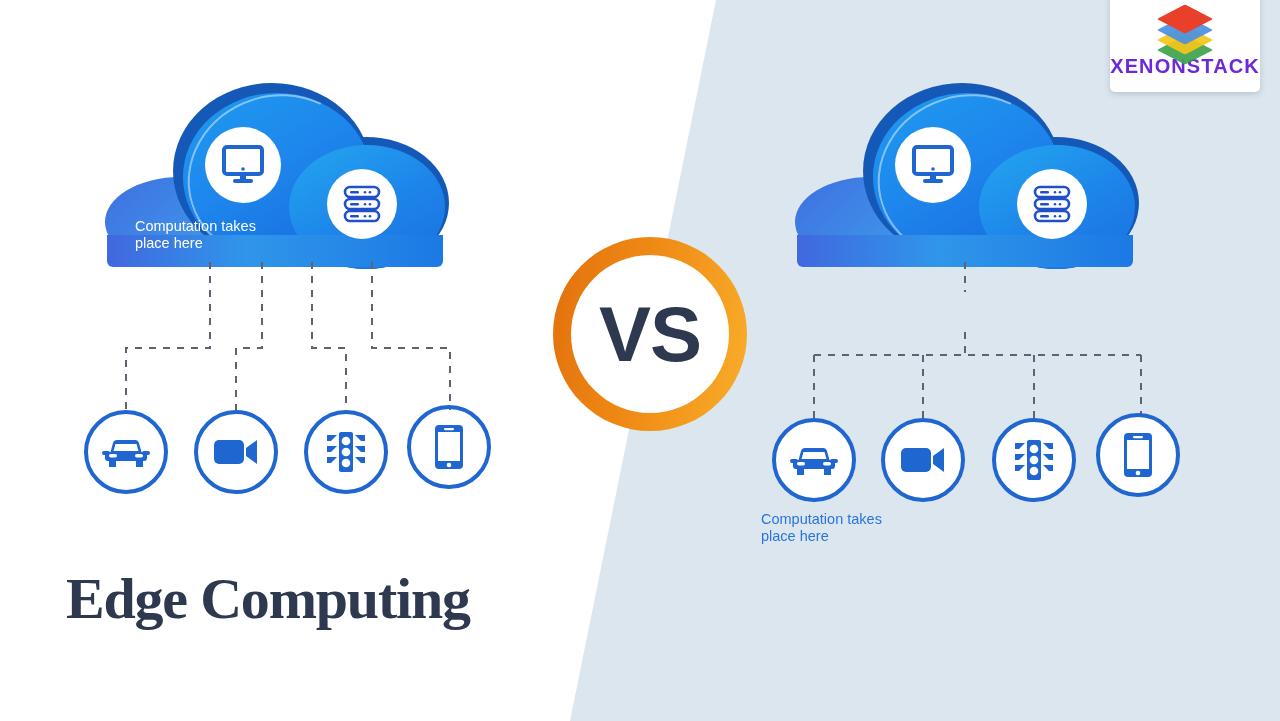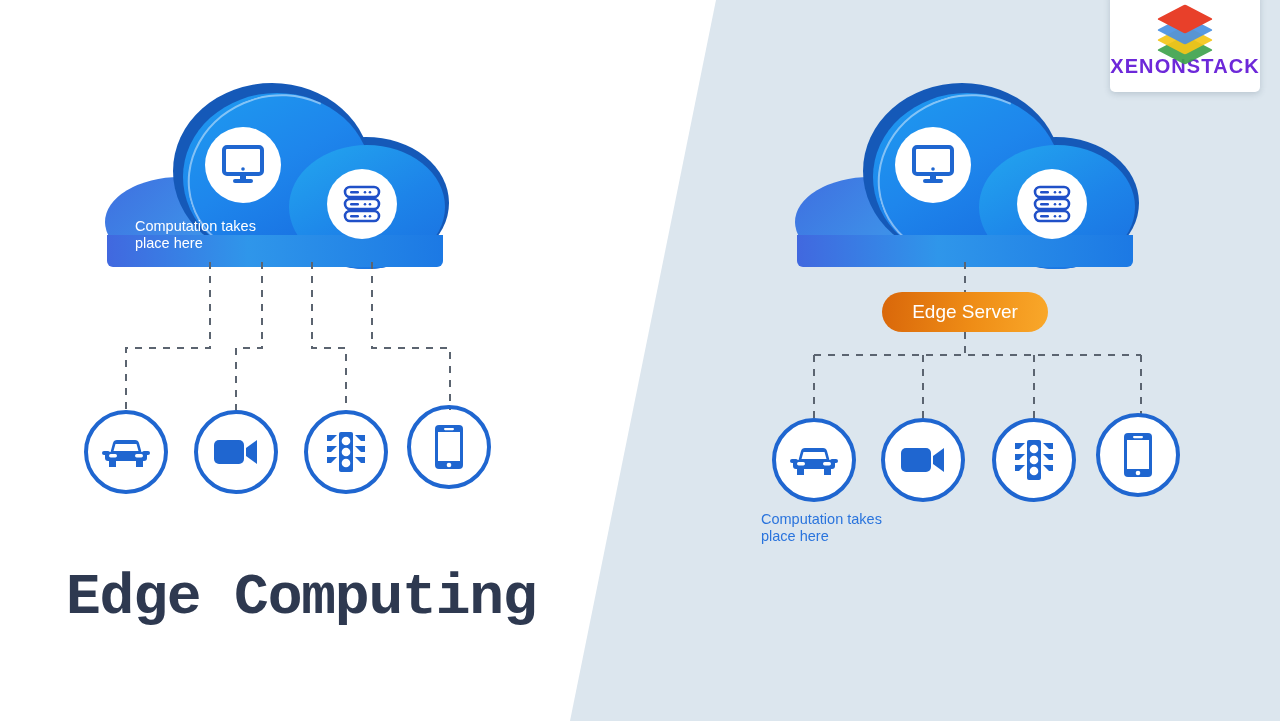--- a/index.html
+++ b/index.html
@@ -255,21 +255,21 @@
     font-family: "Liberation Sans", sans-serif;
   }
 
   
   .heading {
     position: absolute;
     font-size: 58px;
     font-weight: bold;
     color: #2e3950;
     letter-spacing: -1.2px;
-    font-family: Liberation Mono, monospace;
+    font-family: Liberation Serif, serif;
     white-space: nowrap;
   }
   .heading.left  { left: 66px;  top: 565px; }
   .heading.right { left: 688px; top: 565px; }
 </style>
 </head>
 <body>
 
 <div class="stage">
 
@@ -361,20 +361,25 @@
 
   <div class="device" style="left:407px; top:405px;">
     <svg width="30" height="46" viewBox="0 0 30 46">
       <rect x="1" y="1" width="28" height="44" rx="4" fill="#1f66d0"></rect>
       <rect x="4" y="8" width="22" height="29" fill="#ffffff"></rect>
       <rect x="10" y="4" width="10" height="2.2" rx="1.1" fill="#ffffff"></rect>
       <circle cx="15" cy="41" r="2.3" fill="#ffffff"></circle>
     </svg>
   </div>
 
+  <div class="vs-badge">
+    <div class="vs-inner">
+      <div class="vs-text">VS</div>
+    </div>
+  </div>
 
   <div class="cloud" style="left:795px; top:85px;">
     <div class="puff p-left"></div>
     <div class="puff p-right-rim"></div>
     <div class="puff p-main-rim"></div>
     <div class="puff p-main"></div>
     <div class="glint"></div>
     <div class="puff p-right"></div>
     <div class="base"></div>
 
@@ -410,23 +415,20 @@
       <path d="M965 262 V292"></path>
       <path d="M965 332 V355"></path>
       <path d="M814 355 H1141"></path>
       <path d="M814 355 V418"></path>
       <path d="M923 355 V418"></path>
       <path d="M1034 355 V418"></path>
       <path d="M1141 355 V418"></path>
     </g>
   </svg>
 
-  <div class="edge-pill">
-    <span>Edge Server</span>
-  </div>
 
   <div class="device filled" style="left:772px; top:418px;">
     <svg width="48" height="36" viewBox="0 0 48 36">
       <path d="M8 20 L11 9 C11.5 7 13 6 15 6 H33 C35 6 36.5 7 37 9 L40 20 Z" fill="#1f66d0"></path>
       <rect x="3" y="18" width="42" height="9" rx="3" fill="#1f66d0"></rect>
       <rect x="0" y="17" width="8" height="4" rx="2" fill="#1f66d0"></rect>
       <rect x="40" y="17" width="8" height="4" rx="2" fill="#1f66d0"></rect>
       <rect x="7" y="27" width="7" height="6" fill="#1f66d0"></rect>
       <rect x="34" y="27" width="7" height="6" fill="#1f66d0"></rect>
       <rect x="7" y="20" width="8" height="3.5" rx="1.7" fill="#ffffff"></rect>

